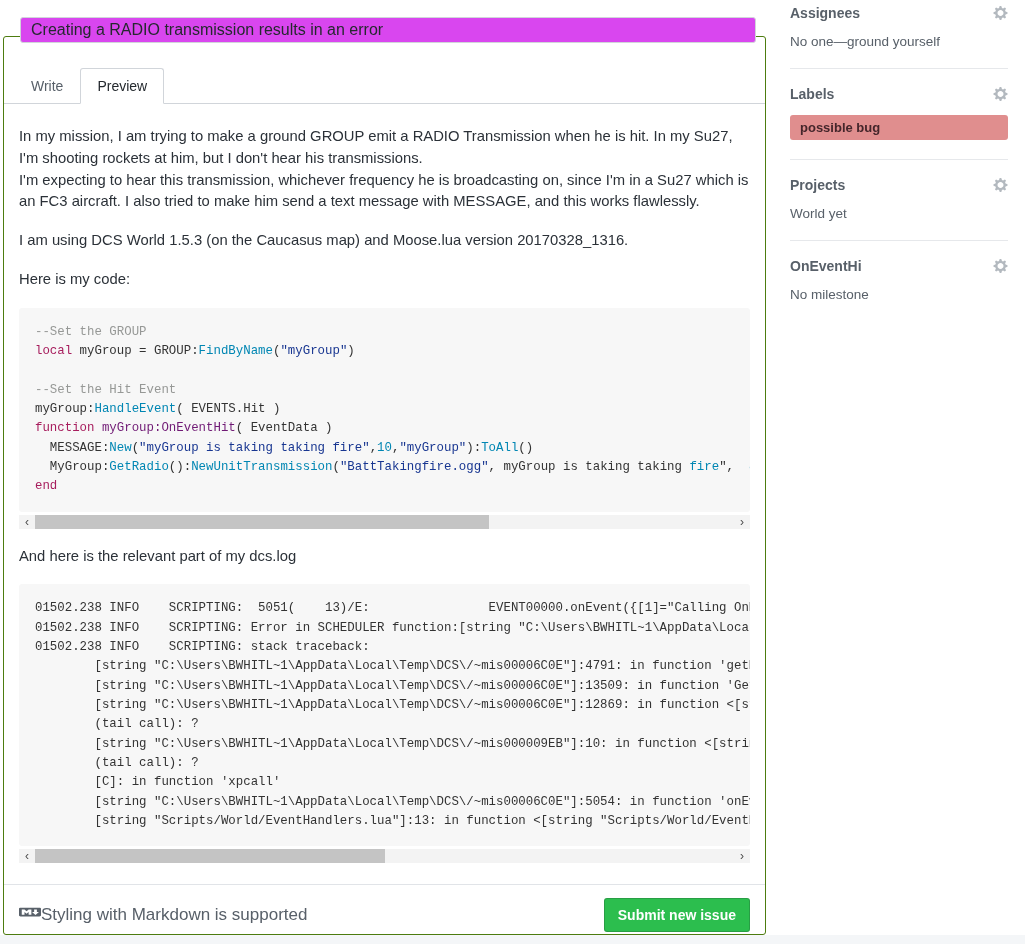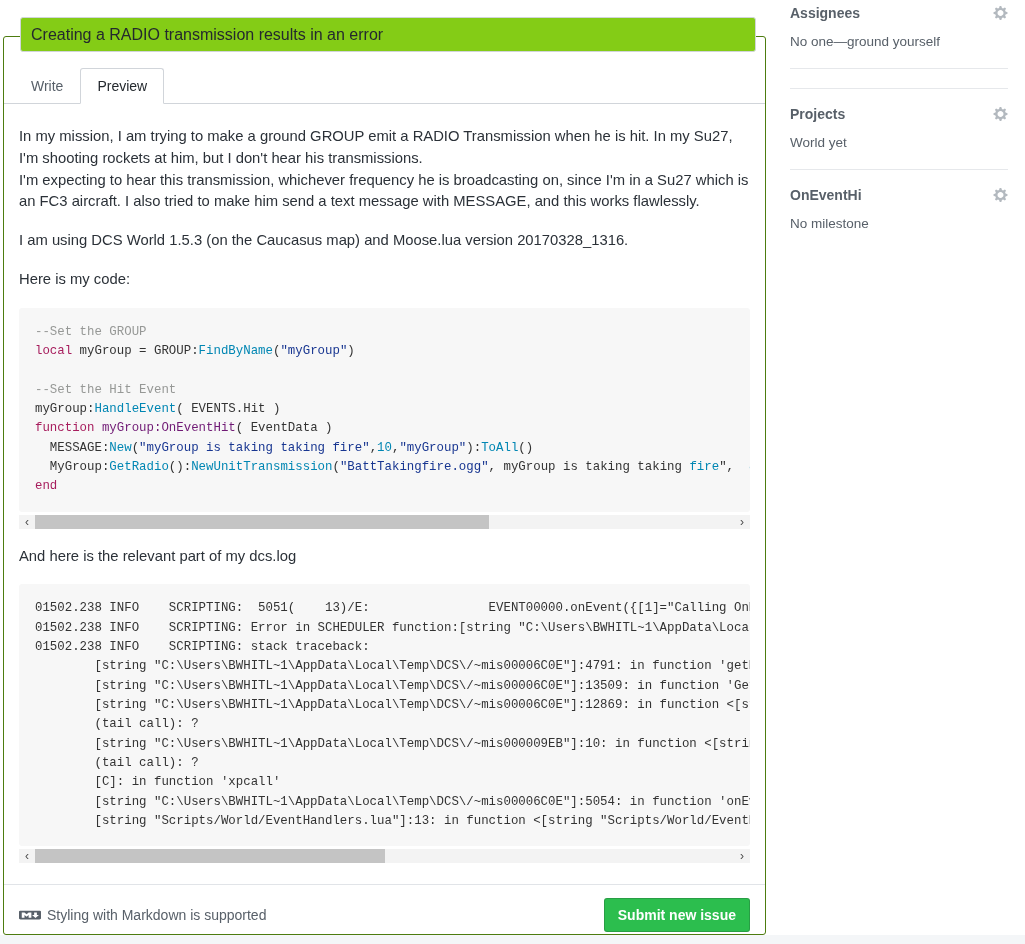--- a/index.html
+++ b/index.html
@@ -4,23 +4,23 @@
 <style>
   * { box-sizing: border-box; margin: 0; padding: 0; }
   html,body { background:#fff; }
   body { font-family: "Liberation Sans", sans-serif; color:#24292e; }
   .page { position:relative; width:1025px; height:944px; background:#fff; overflow:hidden; }
   .bottom-strip { position:absolute; left:0; right:0; bottom:0; height:9px; background:#f4f6f8; }
 
   
   .comment-box { position:absolute; left:3px; top:36px; width:763px; height:899px;
                  background:#fff; border:1px solid #4d7c0f; border-radius:3px; }
-  .title-input { position:absolute; left:20px; top:17px; width:736px; height:35px; z-index:2;
+  .title-input { position:absolute; left:20px; top:17px; width:736px; height:26px; z-index:2;
                  font-family:"Liberation Sans",sans-serif; font-size:16px; color:#24292e;
-                 background:#84cc16; border:1px solid #d1d5da; border-radius:3px; padding:0 10px; }
+                 background:#d946ef; border:1px solid #d1d5da; border-radius:3px; padding:0 10px; }
   .tabs { margin-top:31px; padding-left:10px; display:flex; border-bottom:1px solid #d1d5da; }
   .tab { font-size:14px; color:#586069; padding:9px 16px; background:transparent;
          border:1px solid transparent; margin-bottom:-1px; cursor:pointer;
          font-family:"Liberation Sans",sans-serif; }
   .tab.active { color:#24292e; background:#fff; border-color:#d1d5da; border-bottom-color:#fff;
                 border-radius:3px 3px 0 0; }
 
   .preview-body { padding:22px 15px 0 15px; }
   .md p { font-size:14.8px; line-height:1.47; color:#2b3138; margin:0 0 17px 0; }
 
@@ -33,21 +33,21 @@
   
   .hscroll { height:14px; background:#f3f3f3; display:flex; align-items:stretch;
              margin:3px 0 17px 0; position:relative; }
   .hs-arrow { width:16px; font-size:12px; line-height:14px; text-align:center; color:#4d4d4d;
               cursor:default; user-select:none; }
   .hs-track { flex:1; position:relative; background:#f3f3f3; }
   .hs-thumb { position:absolute; left:0; top:0; bottom:0; background:#c4c4c4; }
 
   .box-footer { margin-top:21px; border-top:1px solid #e1e4e8; padding:13px 15px;
                 display:flex; justify-content:space-between; align-items:center; }
-  .md-note { display:flex; align-items:center; gap:6px; font-size:14px; color:#586069; }
+  .md-note { display:flex; font-size:17px; color:#586069; }
   .submit-btn { background:#2cbe4e; color:#fff; font-weight:bold; font-size:14px;
                 font-family:"Liberation Sans",sans-serif;
                 border:1px solid rgba(27,31,35,0.2); border-radius:3px; padding:8px 13px; cursor:pointer; }
 
   
   .sidebar { position:absolute; left:790px; top:0; width:218px; padding-top:5px; }
   .side-section { }
   .side-head { display:flex; justify-content:space-between; align-items:center; margin-bottom:13px; }
   .side-title { font-size:14px; font-weight:bold; color:#586069; }
   .gear-btn { background:none; border:none; cursor:pointer; padding:0; line-height:0; }
@@ -134,20 +134,33 @@
               </svg>
           </span>
         </button>
       </div>
       <div class="side-empty">
         <span>No one—</span><span>ground yourself</span>
       </div>
     </div>
     <hr class="side-divider">
 
+    <div class="side-section">
+      <div class="side-head">
+        <span class="side-title">Labels</span>
+        <button class="gear-btn">
+          <span>
+            <svg width="15" height="16" viewBox="0 0 14 16" aria-hidden="true">
+                <path fill="#b3b9bf" d="M14 8.77v-1.6l-1.94-.64-.45-1.09.88-1.84-1.13-1.13-1.81.91-1.09-.45-.69-1.92h-1.6l-.63 1.94-1.11.45-1.84-.88-1.13 1.13.91 1.81-.45 1.09L0 7.23v1.59l1.94.64.45 1.09-.88 1.84 1.13 1.13 1.81-.91 1.09.45.69 1.92h1.59l.63-1.94 1.11-.45 1.84.88 1.13-1.13-.92-1.81.47-1.09L14 8.75v.02zM7 11c-1.66 0-3-1.34-3-3s1.34-3 3-3 3 1.34 3 3-1.34 3-3 3z"></path>
+              </svg>
+          </span>
+        </button>
+      </div>
+      <span class="label-chip" id="label-chip" style="background: rgb(224, 142, 142); color: rgb(69, 38, 43);">possible bug</span>
+    </div>
     <hr class="side-divider">
 
     <div class="side-section">
       <div class="side-head">
         <span class="side-title">Projects</span>
         <button class="gear-btn">
           <span>
             <svg width="15" height="16" viewBox="0 0 14 16" aria-hidden="true">
                 <path fill="#b3b9bf" d="M14 8.77v-1.6l-1.94-.64-.45-1.09.88-1.84-1.13-1.13-1.81.91-1.09-.45-.69-1.92h-1.6l-.63 1.94-1.11.45-1.84-.88-1.13 1.13.91 1.81-.45 1.09L0 7.23v1.59l1.94.64.45 1.09-.88 1.84 1.13 1.13 1.81-.91 1.09.45.69 1.92h1.59l.63-1.94 1.11-.45 1.84.88 1.13-1.13-.92-1.81.47-1.09L14 8.75v.02zM7 11c-1.66 0-3-1.34-3-3s1.34-3 3-3 3 1.34 3 3-1.34 3-3 3z"></path>
               </svg>

